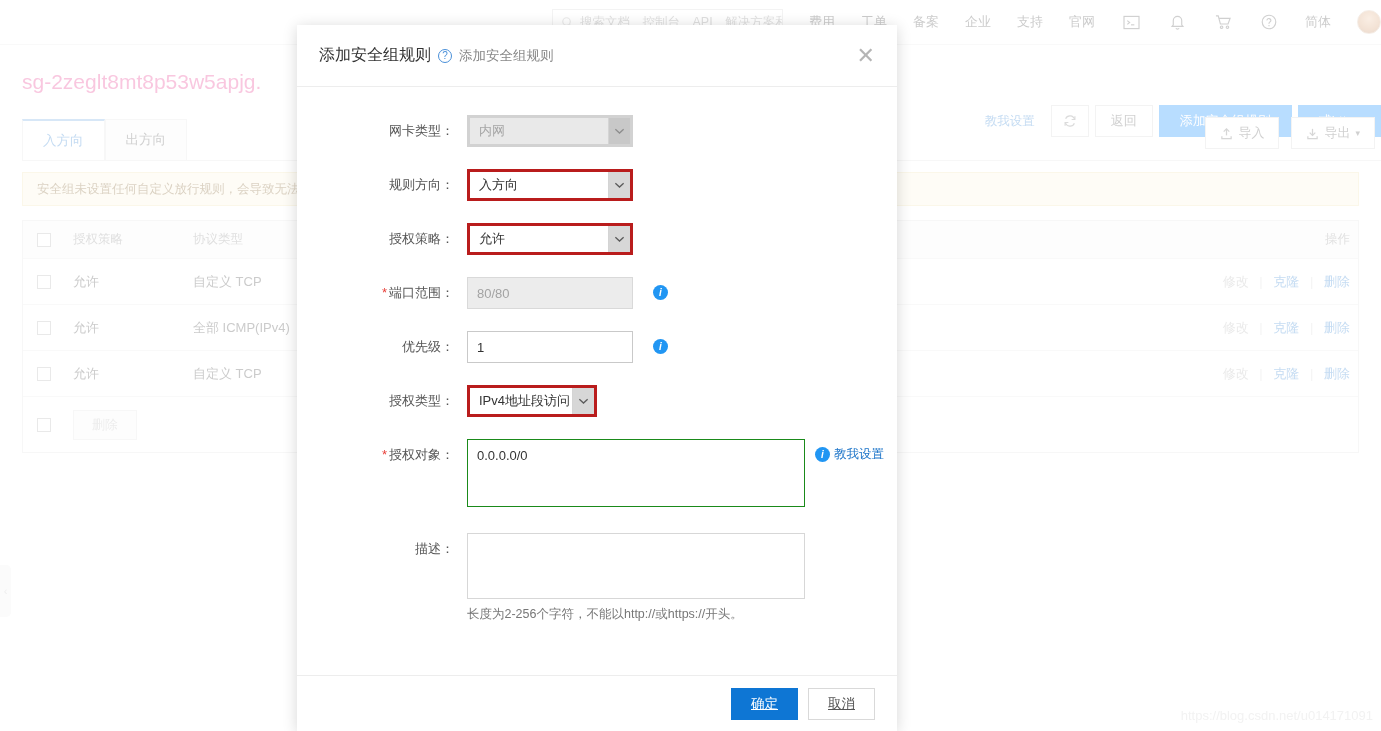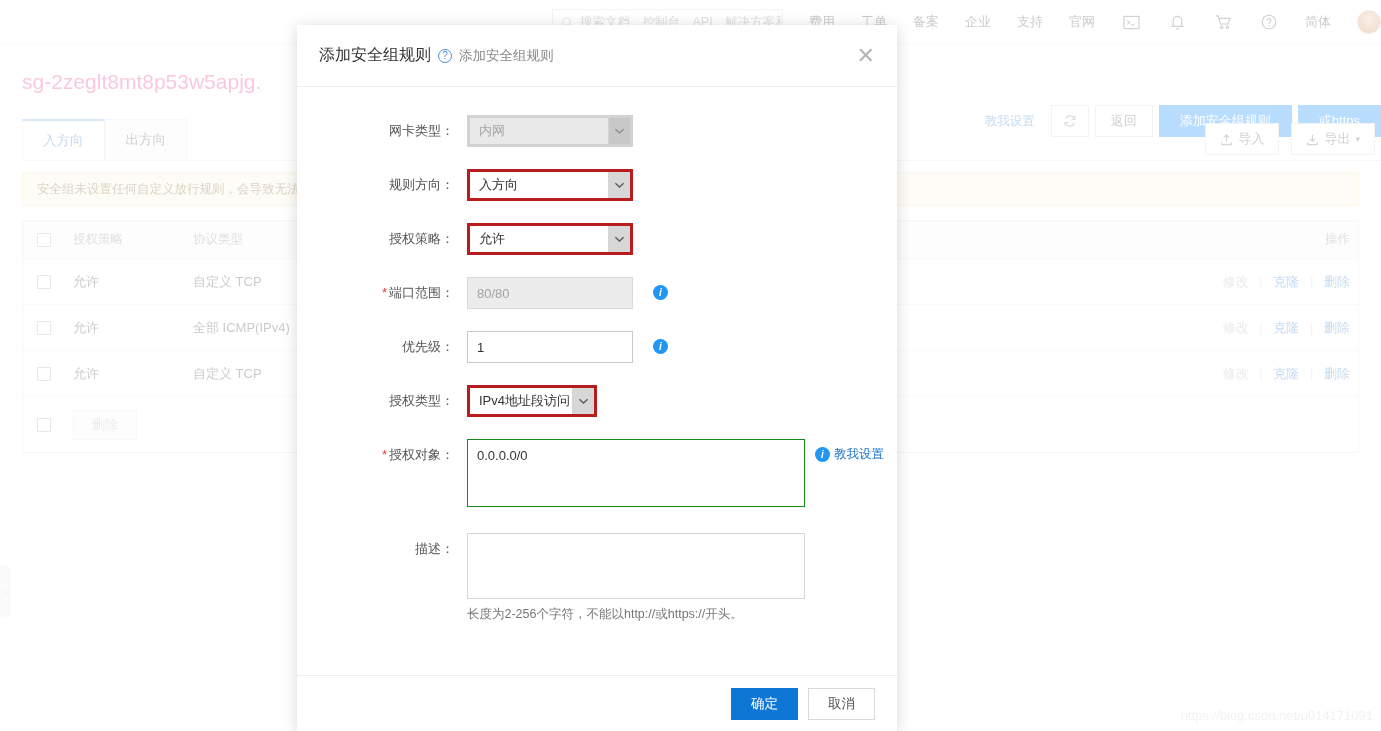--- a/index.html
+++ b/index.html
@@ -95,21 +95,21 @@
     font-size: 13.5px; color: #666;
     border: 1px solid #e8e8e8; border-bottom: none;
     background: #fafafa; cursor: pointer;
     position: relative;
   }
   .tab.active {
     background: #fff; color: #3f8cd8;
     border-top: 2px solid #7cb3e8;
   }
   .tabs-right {
-    position: absolute; right: 6px; bottom: 5px;
+    position: absolute; right: 6px; bottom: 11px;
     display: flex; gap: 6px;
   }
 
   
   .warn-banner {
     position: absolute; top: 172px; left: 22px; right: 22px; height: 34px;
     background: #fdf6e3; border: 1px solid #f5e6b8;
     display: flex; align-items: center;
     padding: 0 14px; font-size: 12.5px; color: #8a6d3b;
     white-space: nowrap; overflow: hidden;
@@ -274,21 +274,21 @@
     flex: 0 0 56px; height: 56px;
     border-top: 1px solid #ededed;
     background: #fff;
     display: flex; align-items: center; justify-content: flex-end;
     gap: 10px; padding-right: 22px;
   }
   .mbtn {
     height: 32px; min-width: 58px; padding: 0 19px;
     font-size: 13.5px; font-family: inherit;
     display: inline-flex; align-items: center; justify-content: center;
-    cursor: pointer; border: 1px solid #d9d9d9; background: #fff; color: #555;
+    cursor: pointer; border: 1px solid #d9d9d9; background: #fff; color: #555; text-decoration: underline;
   }
   .mbtn.primary { background: #0e76d4; border-color: #0e76d4; color: #fff; }
 
   
   .watermark {
     position: absolute; right: 8px; bottom: 8px;
     font-size: 13px; color: #f2f2f2;
     z-index: 20; white-space: nowrap;
   }
   svg { display: block; }

